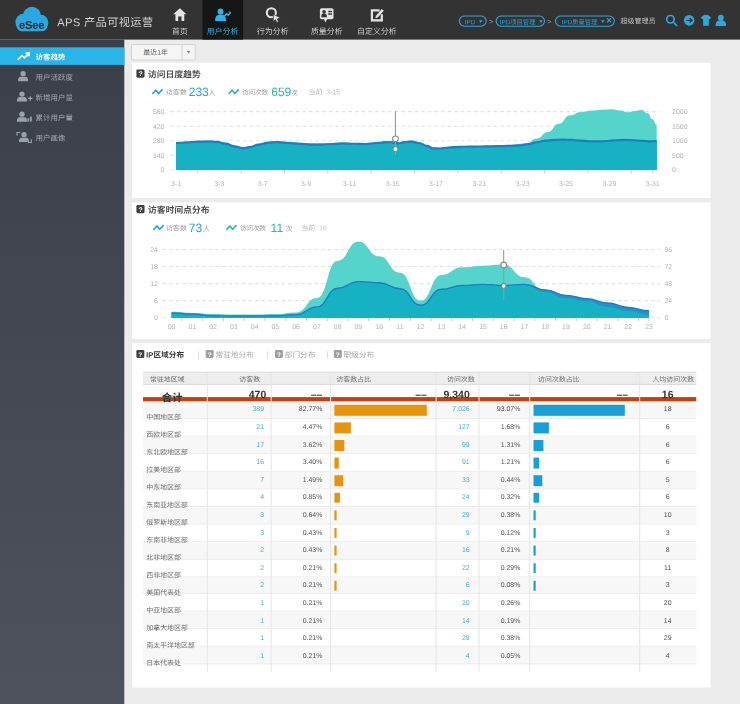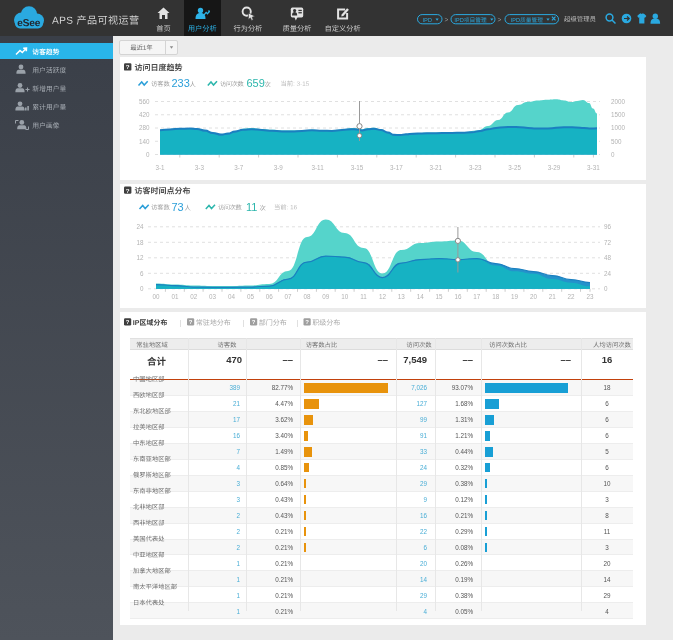--- a/index.html
+++ b/index.html
@@ -20,25 +20,25 @@
 <div class="abs" id="navact"></div>
 <div class="abs" id="sidebar"></div>
 <div class="abs" id="sideact"></div>
 <div class="abs card" id="card1"></div>
 <div class="abs card" id="card2"></div>
 <div class="abs card" id="card3"></div>
 <div class="abs" id="btn"></div>
 <div class="abs" id="btndiv"></div>
 <div class="abs" style="left:130px;top:338px;width:503px;">
       <div style="height:12px;background:#ededed;border-top:1px solid #e0e0e0;border-bottom:1px solid #dcdcdc"></div>
-      <div style="position:relative;height:30px;border-bottom:1px solid #c2410c;font-weight:bold;color:#333;font-size:9.5px">
+      <div style="position:relative;height:15px;border-bottom:4px solid #c2410c;font-weight:bold;color:#333;font-size:9.5px">
         <span style="position:absolute;right:391px;top:4px">470</span>
         <span style="position:absolute;right:340px;top:4px">––</span>
         <span style="position:absolute;right:245px;top:4px">––</span>
-        <span style="position:absolute;right:206px;top:4px">7,549</span>
+        <span style="position:absolute;right:206px;top:4px">9,340</span>
         <span style="position:absolute;right:160px;top:4px">––</span>
         <span style="position:absolute;right:62px;top:4px">––</span>
         <span style="position:absolute;left:451px;top:4px;width:52px;text-align:center">16</span>
       </div>
       <div style="position:relative;height:15.967px;background:#f7f7f7;border-bottom:1px solid #ededed;font-size:6.3px">
         <span style="position:absolute;left:174px;top:3.2px;width:84.0px;height:9.5px;background:#e8930c"></span>
         <span style="position:absolute;left:355px;top:3.2px;width:82.8px;height:9.5px;background:#189fd5"></span>
         <span style="position:absolute;right:393px;top:4.2px;color:#4aaed6">389</span>
         <span style="position:absolute;right:340px;top:4.2px;color:#555">82.77%</span>
         <span style="position:absolute;right:206px;top:4.2px;color:#4aaed6">7,026</span>

